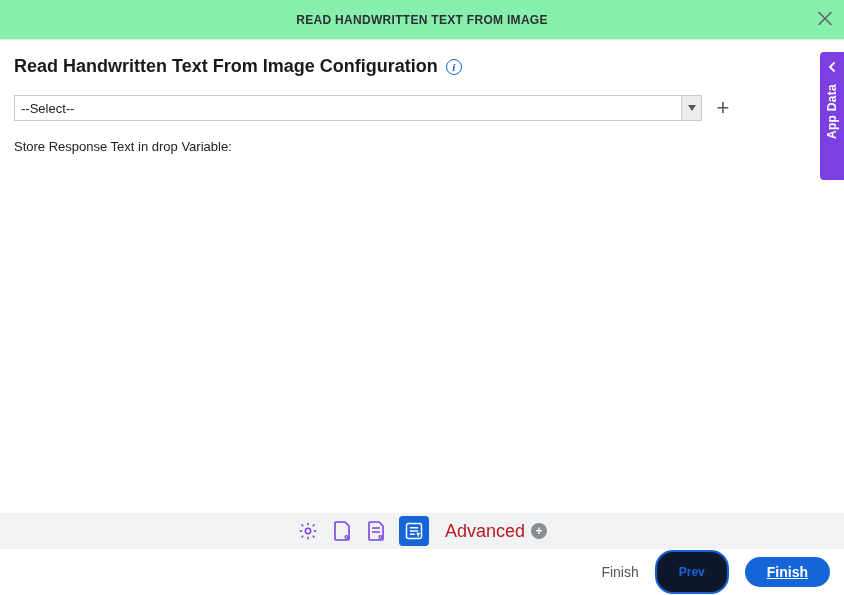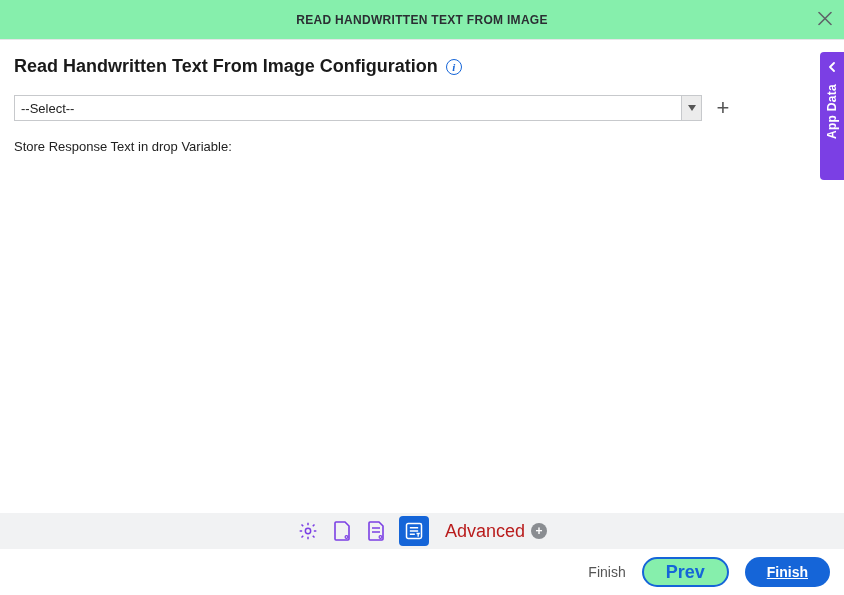--- a/index.html
+++ b/index.html
@@ -122,24 +122,24 @@
     height: 46px;
     display: flex; align-items: center; justify-content: flex-end;
     gap: 16px;
     padding-right: 14px;
     background: #fff;
   }
   .btn-cancel { font-size: 14px; color: #555; cursor: pointer; }
   .btn-prev {
     border: 2px solid #1565d8;
     color: #1565d8;
-    background: #86efac;
+    background: #0f172a;
     border-radius: 18px;
-    height: 30px; padding: 0 22px;
-    font-size: 18px; font-weight: 600;
+    height: 44px; padding: 0 22px;
+    font-size: 12px; font-weight: 600;
     cursor: pointer;
   }
   .btn-finish {
     border: none;
     background: #1565d8;
     color: #fff;
     border-radius: 18px;
     height: 30px; padding: 0 22px;
     font-size: 14px; font-weight: 700;
     cursor: pointer;

